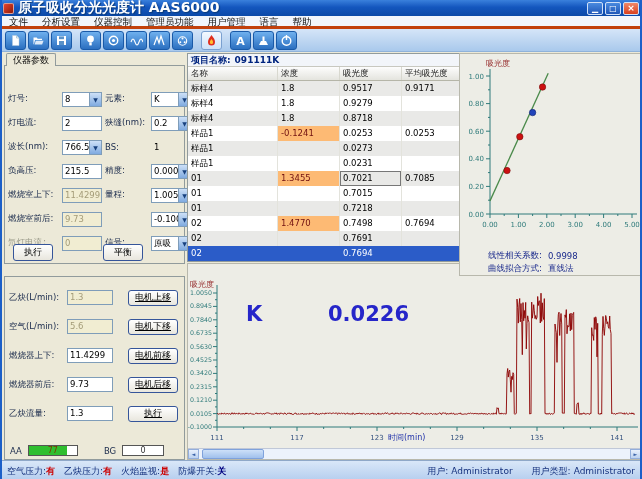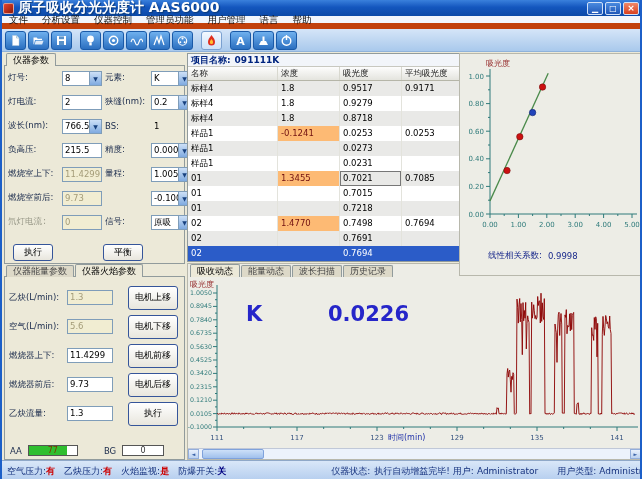--- a/index.html
+++ b/index.html
@@ -12,60 +12,60 @@
             display:flex;align-items:center;padding:0 3px;}
   .app-icon{width:11px;height:11px;margin-right:4px;border-radius:2px;
             background:linear-gradient(135deg,#E8442C,#8C1A0A);border:1px solid #fff8;flex:none;}
   .title-text{color:#fff;font-size:14px;font-weight:bold;text-shadow:1px 1px 1px #0A3A7A;white-space:nowrap;}
   .win-btns{margin-left:auto;display:flex;gap:2px;}
   .wbtn{width:16px;height:13px;border-radius:2px;border:1px solid #cfe0f8;color:#fff;font-size:8px;
         line-height:11px;text-align:center;background:linear-gradient(#4A8ADF,#2058B8);}
   .wbtn.close{background:linear-gradient(#F08868,#D8401E);font-size:9px;font-weight:bold;}
   
   .menubar{position:absolute;left:0;top:16px;width:638px;height:13px;background:#F2F6FC;
-           border-bottom:6px solid #c2410c;display:flex;align-items:center;font-size:9.5px;color:#101010;}
+           border-bottom:3px solid #c2410c;display:flex;align-items:center;font-size:9.5px;color:#101010;}
   .menu-item{padding:0 7px;line-height:13px;}
   .toolbar{position:absolute;left:0;top:29px;width:638px;height:23px;
            background:linear-gradient(#D5E5F8,#A9C9EC);display:flex;align-items:center;padding-left:2px;
            border-bottom:1px solid #8FB2DA;}
   .tbtn{width:21px;height:19px;margin:0 1px;border-radius:3px;border:1px solid #1A5AA8;
         background:linear-gradient(#6FB0EE,#2B6FC0);display:flex;align-items:center;justify-content:center;}
   .tbtn.active{background:linear-gradient(#F4F9FF,#CFE2F8);border-color:#7AA0D0;}
   .ticon{width:13px;height:13px;display:block;}
   
   .tabstrip{position:absolute;left:0;top:0;height:13px;display:flex;align-items:flex-end;padding-left:2px;font-size:9px;z-index:2;}
   .tab{padding:0 6px;line-height:12px;background:#ECE9D8;border:1px solid #919B9C;border-bottom:none;
        border-radius:2px 2px 0 0;margin-right:1px;white-space:nowrap;}
   .tab.inactive{background:#DDD9C8;color:#444;line-height:11px;}
   .panel-inner{position:absolute;left:0;right:0;top:12px;bottom:0;border:1px solid #919B9C;background:#ECE9D8;}
   
   .left-top{position:absolute;left:2px;top:53px;width:181px;height:211px;}
   .left-bottom{position:absolute;left:2px;top:264px;width:181px;height:196px;}
   .frow{display:flex;align-items:center;height:24px;padding:0 3px;font-size:8.5px;color:#203050;}
-  .left-top .panel-inner{padding-top:0;}
+  .left-top .panel-inner{padding-top:21px;}
   .flabel{width:54px;flex:none;white-space:nowrap;overflow:hidden;}
   .flabel.l2{width:46px;margin-left:3px;}
   .flabel.dim{color:#9a9a8a;font-family:Liberation Mono, monospace;}
   .ctl{width:40px;height:15px;flex:none;position:relative;font-size:8.5px;color:#000;}
   .inputbox{border:1px solid #7F9DB9;background:#fff;padding:0 2px;line-height:13px;overflow:hidden;}
   .inputbox.disabled{background:#F1EDD2;color:#A49C78;}
   .combo{border:1px solid #7F9DB9;background:#fff;display:flex;}
   .combo .cval{flex:1;padding:0 2px;line-height:13px;overflow:hidden;white-space:nowrap;}
   .combo .carr{width:12px;flex:none;background:linear-gradient(#CDE0F7,#7FAAE0);border-left:1px solid #7F9DB9;
                color:#17407E;font-size:6px;text-align:center;line-height:13px;}
   .statictext{padding:0 3px;font-size:8.5px;color:#000;}
   .btn-row{position:absolute;left:0;right:0;bottom:3px;display:flex;padding-left:9px;}
   .xpbtn{font-size:9px;border:1px solid #35559A;border-radius:3px;background:linear-gradient(#ffffff,#E8E6DD);
          height:17px;width:40px;color:#000;padding:0;}
   .btn-row .xpbtn + .xpbtn{margin-left:50px;}
   .frow2{display:flex;align-items:center;height:29px;padding:0 4px;font-size:8.5px;color:#203050;}
   .left-bottom .panel-inner{padding-top:6px;}
   .frow2 .flabel{width:58px;}
   .frow2 .ctl{width:46px;}
-  .frow2 .xpbtn{margin-left:auto;margin-right:2px;width:50px;height:24px;}
+  .frow2 .xpbtn{margin-left:auto;margin-right:2px;width:50px;height:16px;text-decoration:underline;}
   .meter-row{position:absolute;left:6px;right:14px;bottom:4px;display:flex;align-items:center;font-size:8.5px;color:#203050;}
   .meter{width:50px;height:11px;border:1px solid #555;background:#fff;position:relative;margin-left:6px;}
   .meter .fill{position:absolute;left:0;top:0;bottom:0;background:#2FBE2F;}
   .meter .mval{position:absolute;inset:0;text-align:center;font-size:8px;line-height:10px;color:#7a3a00;}
   .meter.bgm{width:42px;}
   .meter.bgm .mval{color:#333;}
   .bg-label{margin-left:26px;}
   
   .mid-table{position:absolute;left:185px;top:53px;width:327px;height:209px;background:#fff;border:1px solid #919B9C;}
   .project-bar{height:13px;background:#F2F5FA;font-size:9px;font-weight:bold;color:#00247E;
@@ -282,24 +282,20 @@
           </div>
         </div>
       </div>
     <div class="btn-row">
       <button class="xpbtn">执行</button>
       <button class="xpbtn">平衡</button>
     </div>
   </div>
 
   <div class="left-bottom">
-    <div class="tabstrip">
-        <span class="tab inactive">仪器能量参数</span>
-        <span class="tab">仪器火焰参数</span>
-      </div>
     <div class="panel-inner">
         <div class="frow2">
           <span class="flabel">乙炔(L/min):</span>
           <div class="ctl inputbox disabled">1.3</div>
           <button class="xpbtn">电机上移</button>
         </div>
         <div class="frow2">
           <span class="flabel">空气(L/min):</span>
           <div class="ctl inputbox disabled">5.6</div>
           <button class="xpbtn">电机下移</button>
@@ -467,29 +463,27 @@
         <circle cx="47.04" cy="116.53" r="3.2" fill="#cc1111" stroke="#7a0f0f" stroke-width="0.6"></circle>
         <circle cx="59.82000000000001" cy="82.72" r="3.2" fill="#cc1111" stroke="#7a0f0f" stroke-width="0.6"></circle>
         <circle cx="82.53999999999999" cy="33.03999999999999" r="3.2" fill="#cc1111" stroke="#7a0f0f" stroke-width="0.6"></circle>
         <circle cx="72.6" cy="58.57000000000001" r="3.2" fill="#2244bb" stroke="#12246e" stroke-width="0.6"></circle>
         <text x="26" y="12" font-size="8" fill="#993333">吸光度</text>
       </svg>
     <div class="stat-line">
       <span>线性相关系数:</span>
       <span class="sv">0.9998</span>
     </div>
+    <div class="stat-line">
+      <span>曲线拟合方式:</span>
+      <span class="sv">直线法</span>
+    </div>
   </div>
 
   <div class="bottom-panel">
-    <div class="tabstrip">
-        <span class="tab">吸收动态</span>
-        <span class="tab inactive">能量动态</span>
-        <span class="tab inactive">波长扫描</span>
-        <span class="tab inactive">历史记录</span>
-      </div>
     <svg class="sig-svg" viewBox="0 0 453 172">
         <line x1="29" y1="8" x2="29" y2="150" stroke="#2E7A7A"></line>
         <line x1="29" y1="150" x2="450" y2="150" stroke="#2E7A7A"></line>
         <line x1="25" y1="16" x2="29" y2="16" stroke="#2E7A7A"></line>
         <text x="24" y="18" font-size="6.3" fill="#2E7A7A" text-anchor="end">1.0050</text>
         <line x1="27" y1="22.700000000000003" x2="29" y2="22.700000000000003" stroke="#2E7A7A"></line>
         <line x1="25" y1="29.400000000000006" x2="29" y2="29.400000000000006" stroke="#2E7A7A"></line>
         <text x="24" y="31.400000000000006" font-size="6.3" fill="#2E7A7A" text-anchor="end">0.8945</text>
         <line x1="27" y1="36.1" x2="29" y2="36.1" stroke="#2E7A7A"></line>
         <line x1="25" y1="42.8" x2="29" y2="42.8" stroke="#2E7A7A"></line>
@@ -553,24 +547,20 @@
     </div>
   </div>
 
   <div class="statusbar">
     <span class="sb-left" style="display:flex;">
         <span class="sb-item"><span>空气压力:</span><span class="sb-val" style="color: rgb(204, 0, 0);">有</span></span>
         <span class="sb-item"><span>乙炔压力:</span><span class="sb-val" style="color: rgb(204, 0, 0);">有</span></span>
         <span class="sb-item"><span>火焰监视:</span><span class="sb-val" style="color: rgb(204, 0, 0);">是</span></span>
         <span class="sb-item"><span>防爆开关:</span><span class="sb-val" style="color: rgb(0, 0, 128);">关</span></span>
       </span>
-    <span class="sb-mid">
-      <span>仪器状态:</span>
-      <span>执行自动增益完毕!</span>
-    </span>
     <span class="sb-right">
       <span>
         <span>用户:</span><span>Administrator</span>
       </span>
       <span>
         <span>用户类型:</span><span>Administrator</span>
       </span>
     </span>
   </div>
 </div>

